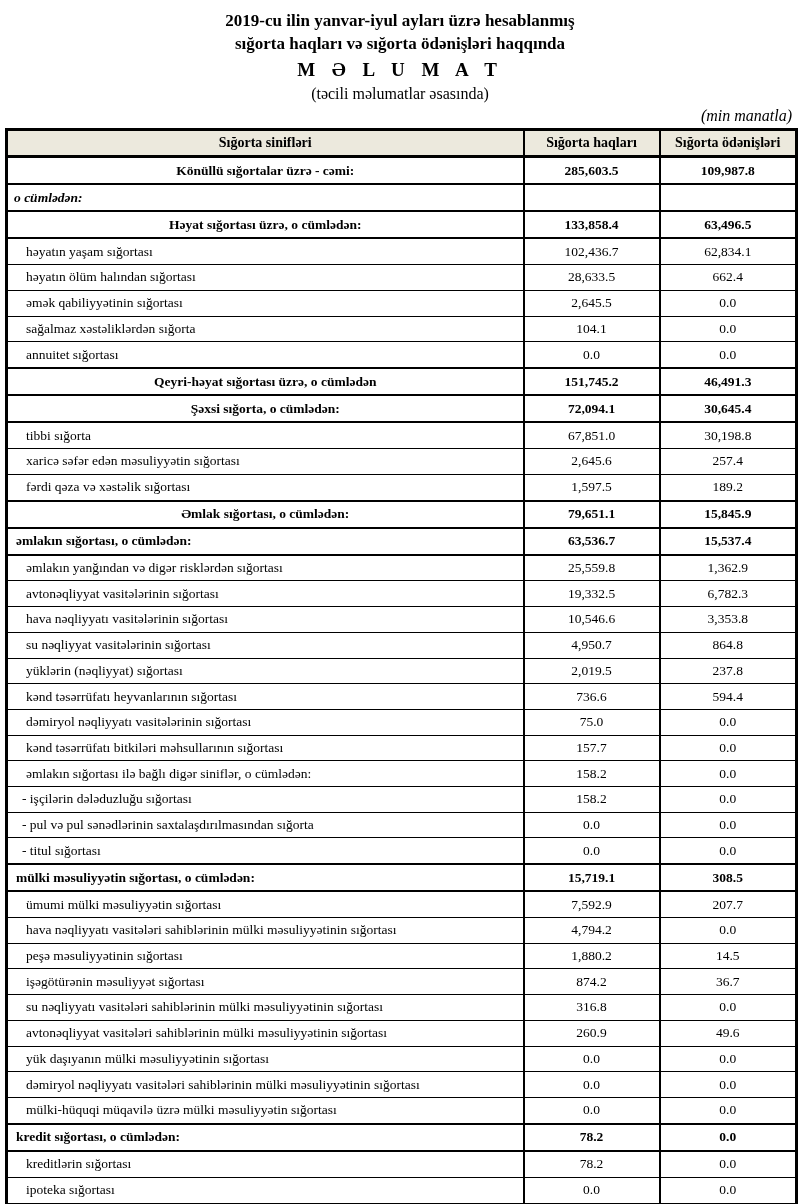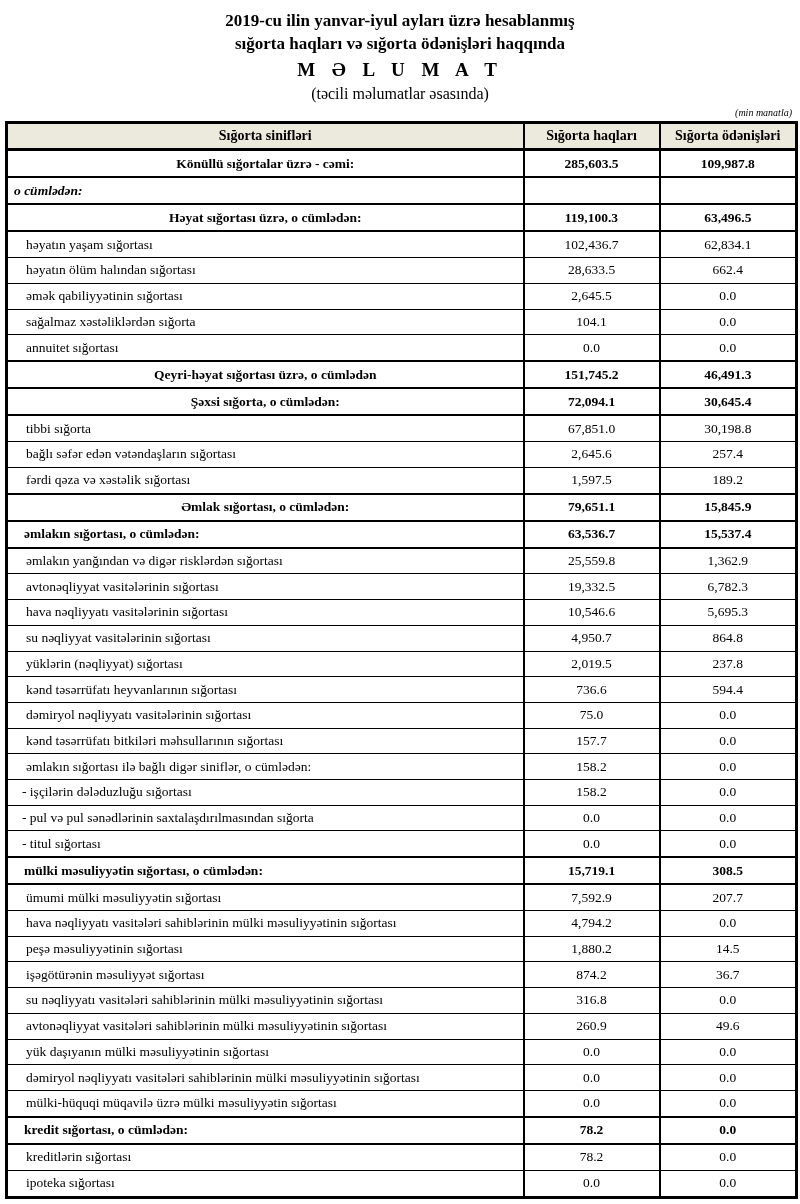--- a/index.html
+++ b/index.html
@@ -28,21 +28,21 @@
     margin-top: 2px;
   }
   .title-line4 {
     font-size: 16px;
     line-height: 22px;
   }
 
   .unit-note {
     text-align: right;
     font-style: italic;
-    font-size: 10px;
+    font-size: 16px;
     padding-right: 8px;
     margin-top: 2px;
     margin-bottom: 3px;
   }
 
   table.main {
     border-collapse: collapse;
     table-layout: fixed;
     width: 790px;
     margin-left: 5px;
@@ -79,21 +79,21 @@
     border-top-width: 2px;
     border-bottom-width: 2px;
   }
   tr.row-center-bold td.c1 { text-align: center; }
 
   tr.row-left-bold td {
     font-weight: bold;
     border-top-width: 2px;
     border-bottom-width: 2px;
   }
-  tr.row-left-bold td.c1 { text-align: left; padding-left: 16px; }
+  tr.row-left-bold td.c1 { text-align: left; padding-left: 8px; }
 
   tr.row-left-bold-italic td {
     font-weight: bold;
     font-style: italic;
     border-bottom-width: 2px;
   }
   tr.row-left-bold-italic td.c1 { text-align: left; }
 
   tr.row-normal td.c1 { padding-left: 18px; }
   tr.row-dash td.c1   { padding-left: 14px; }
@@ -129,21 +129,21 @@
         <td class="c2">285,603.5</td>
         <td class="c3">109,987.8</td>
       </tr>
       <tr class="row-left-bold-italic">
         <td class="c1">o cümlədən:</td>
         <td class="c2"></td>
         <td class="c3"></td>
       </tr>
       <tr class="row-center-bold">
         <td class="c1">Həyat sığortası üzrə, o cümlədən:</td>
-        <td class="c2">119,100.3</td>
+        <td class="c2">133,858.4</td>
         <td class="c3">63,496.5</td>
       </tr>
       <tr class="row-normal">
         <td class="c1">həyatın yaşam sığortası</td>
         <td class="c2">102,436.7</td>
         <td class="c3">62,834.1</td>
       </tr>
       <tr class="row-normal">
         <td class="c1">həyatın ölüm halından sığortası</td>
         <td class="c2">28,633.5</td>
@@ -173,21 +173,21 @@
         <td class="c1">Şəxsi sığorta,  o cümlədən:</td>
         <td class="c2">72,094.1</td>
         <td class="c3">30,645.4</td>
       </tr>
       <tr class="row-normal">
         <td class="c1">tibbi sığorta</td>
         <td class="c2">67,851.0</td>
         <td class="c3">30,198.8</td>
       </tr>
       <tr class="row-normal">
-        <td class="c1">bağlı səfər edən vətəndaşların sığortası</td>
+        <td class="c1">xaricə səfər edən məsuliyyətin sığortası</td>
         <td class="c2">2,645.6</td>
         <td class="c3">257.4</td>
       </tr>
       <tr class="row-normal">
         <td class="c1">fərdi qəza və xəstəlik sığortası</td>
         <td class="c2">1,597.5</td>
         <td class="c3">189.2</td>
       </tr>
       <tr class="row-center-bold">
         <td class="c1">Əmlak sığortası, o cümlədən:</td>
@@ -205,21 +205,21 @@
         <td class="c3">1,362.9</td>
       </tr>
       <tr class="row-normal">
         <td class="c1">avtonəqliyyat vasitələrinin sığortası</td>
         <td class="c2">19,332.5</td>
         <td class="c3">6,782.3</td>
       </tr>
       <tr class="row-normal">
         <td class="c1">hava nəqliyyatı vasitələrinin sığortası</td>
         <td class="c2">10,546.6</td>
-        <td class="c3">5,695.3</td>
+        <td class="c3">3,353.8</td>
       </tr>
       <tr class="row-normal">
         <td class="c1">su nəqliyyat vasitələrinin sığortası</td>
         <td class="c2">4,950.7</td>
         <td class="c3">864.8</td>
       </tr>
       <tr class="row-normal">
         <td class="c1">yüklərin (nəqliyyat) sığortası</td>
         <td class="c2">2,019.5</td>
         <td class="c3">237.8</td>

